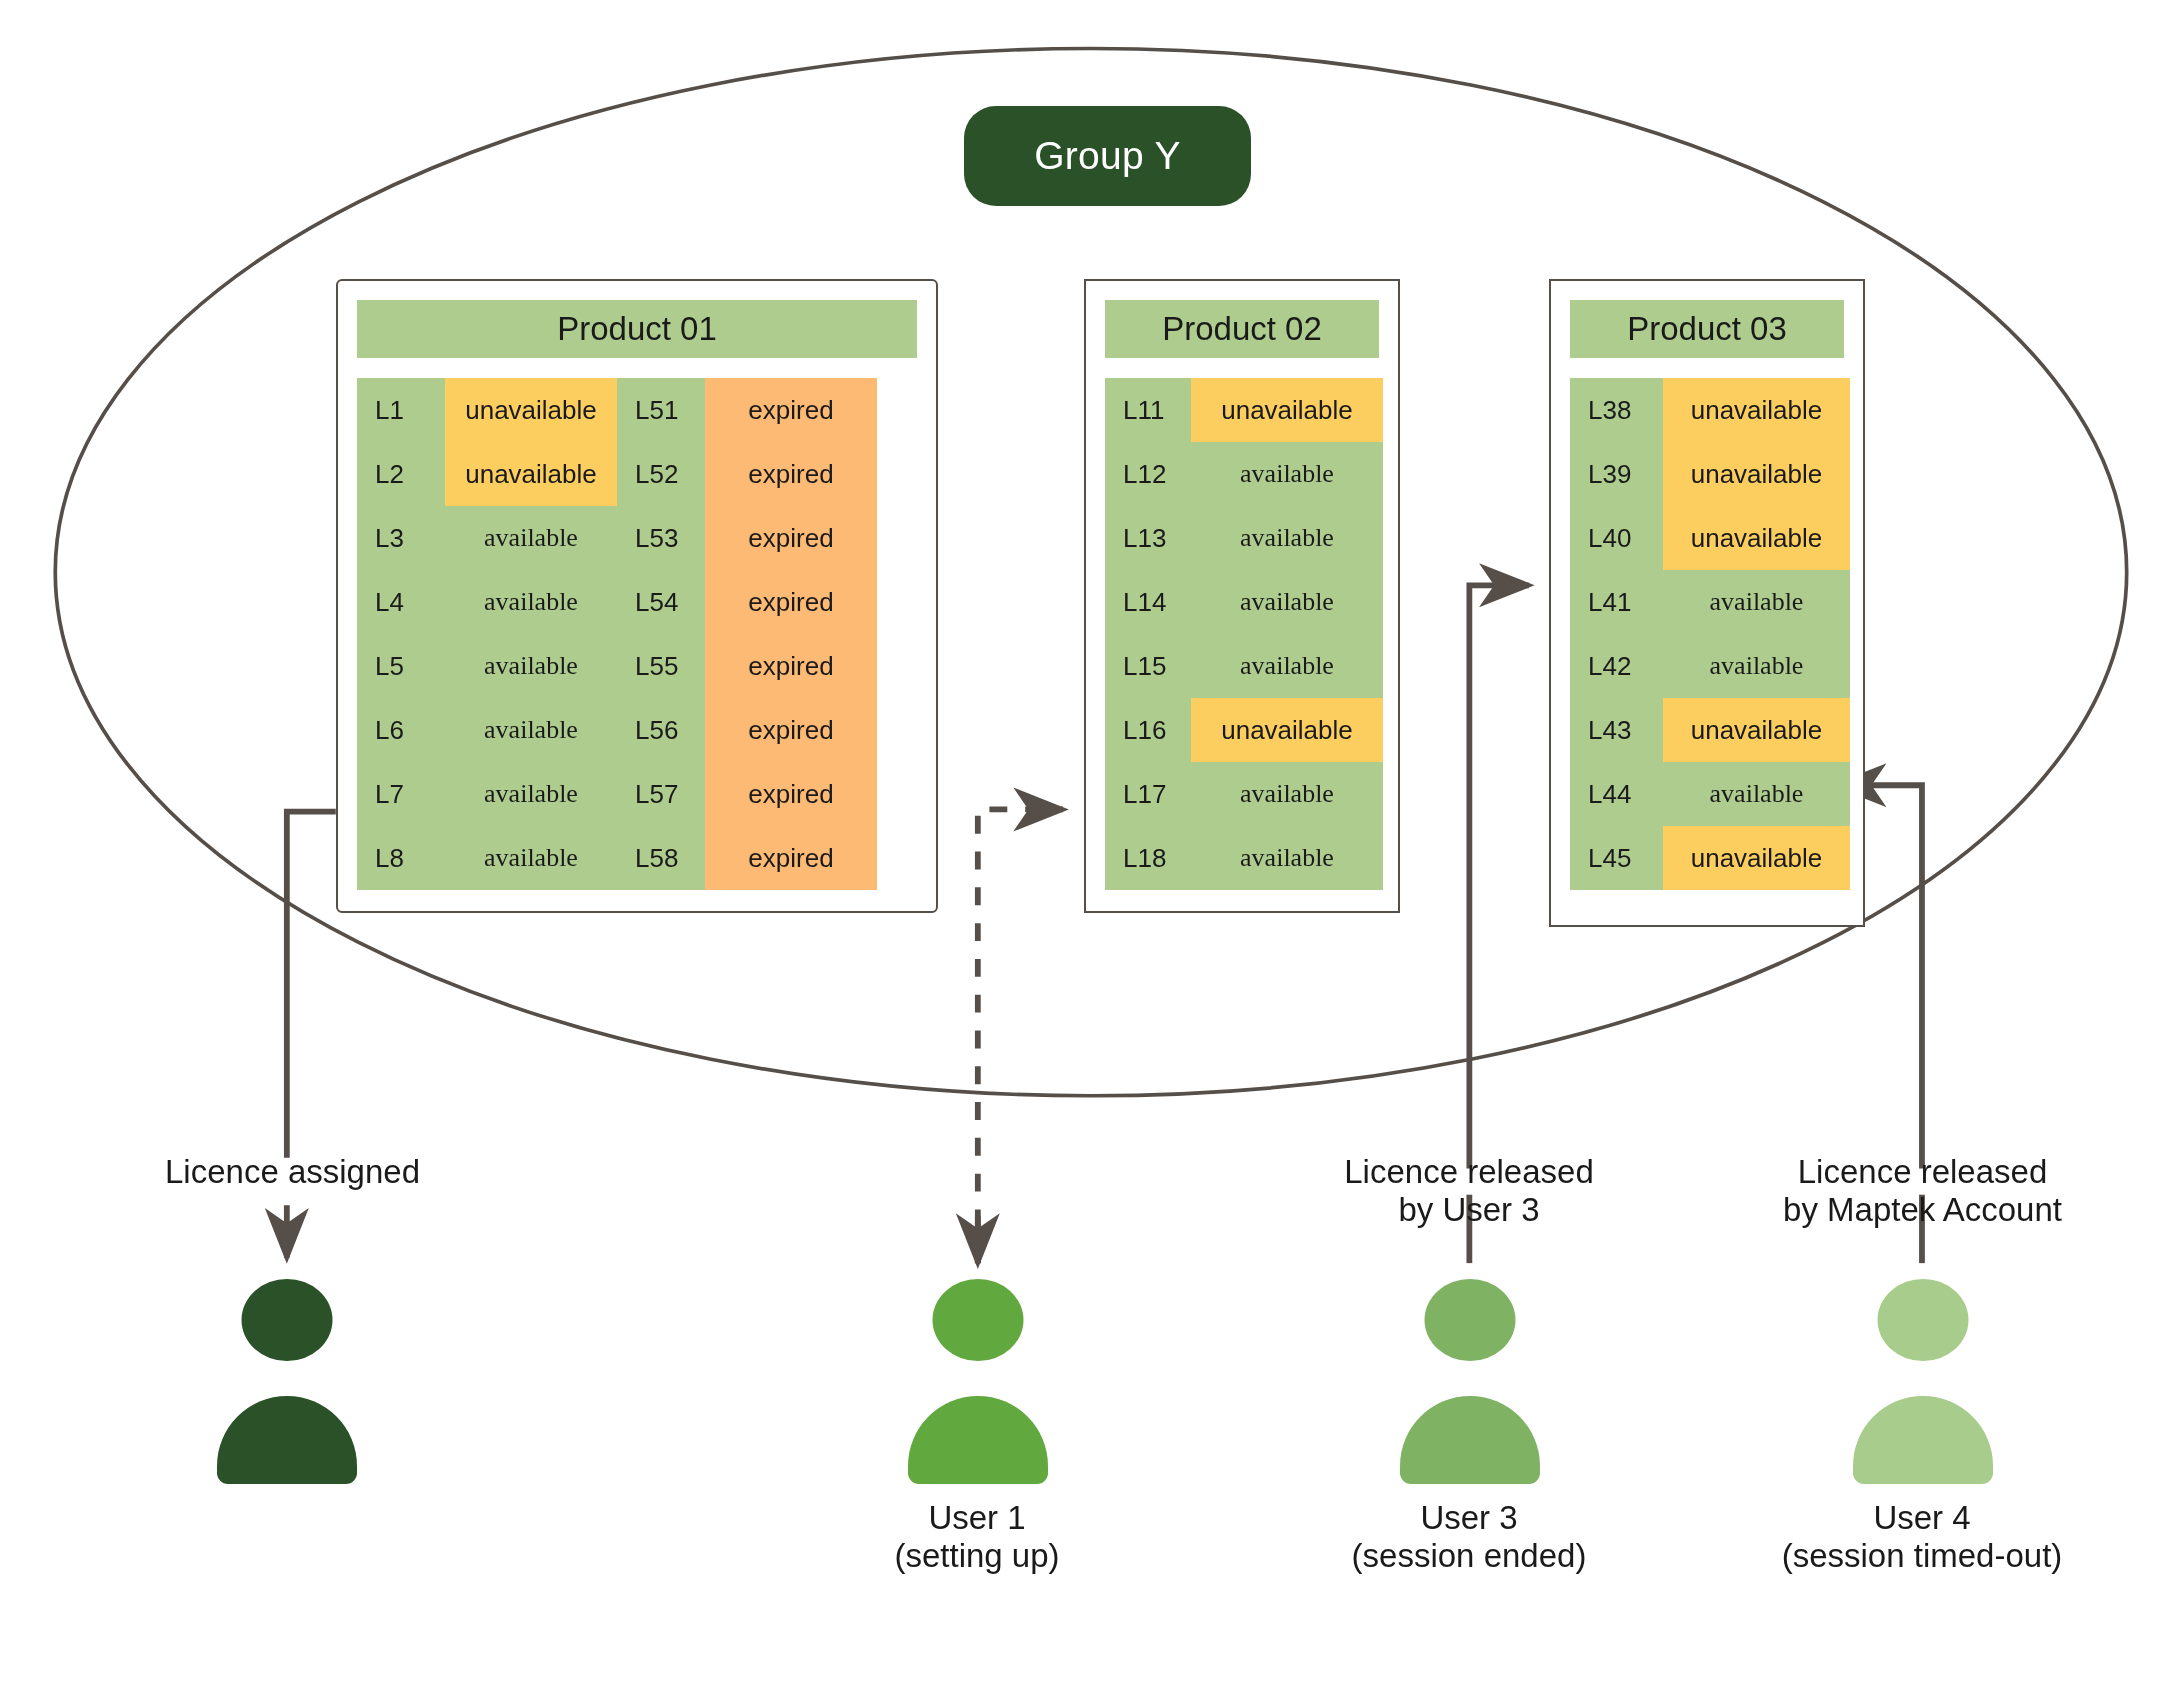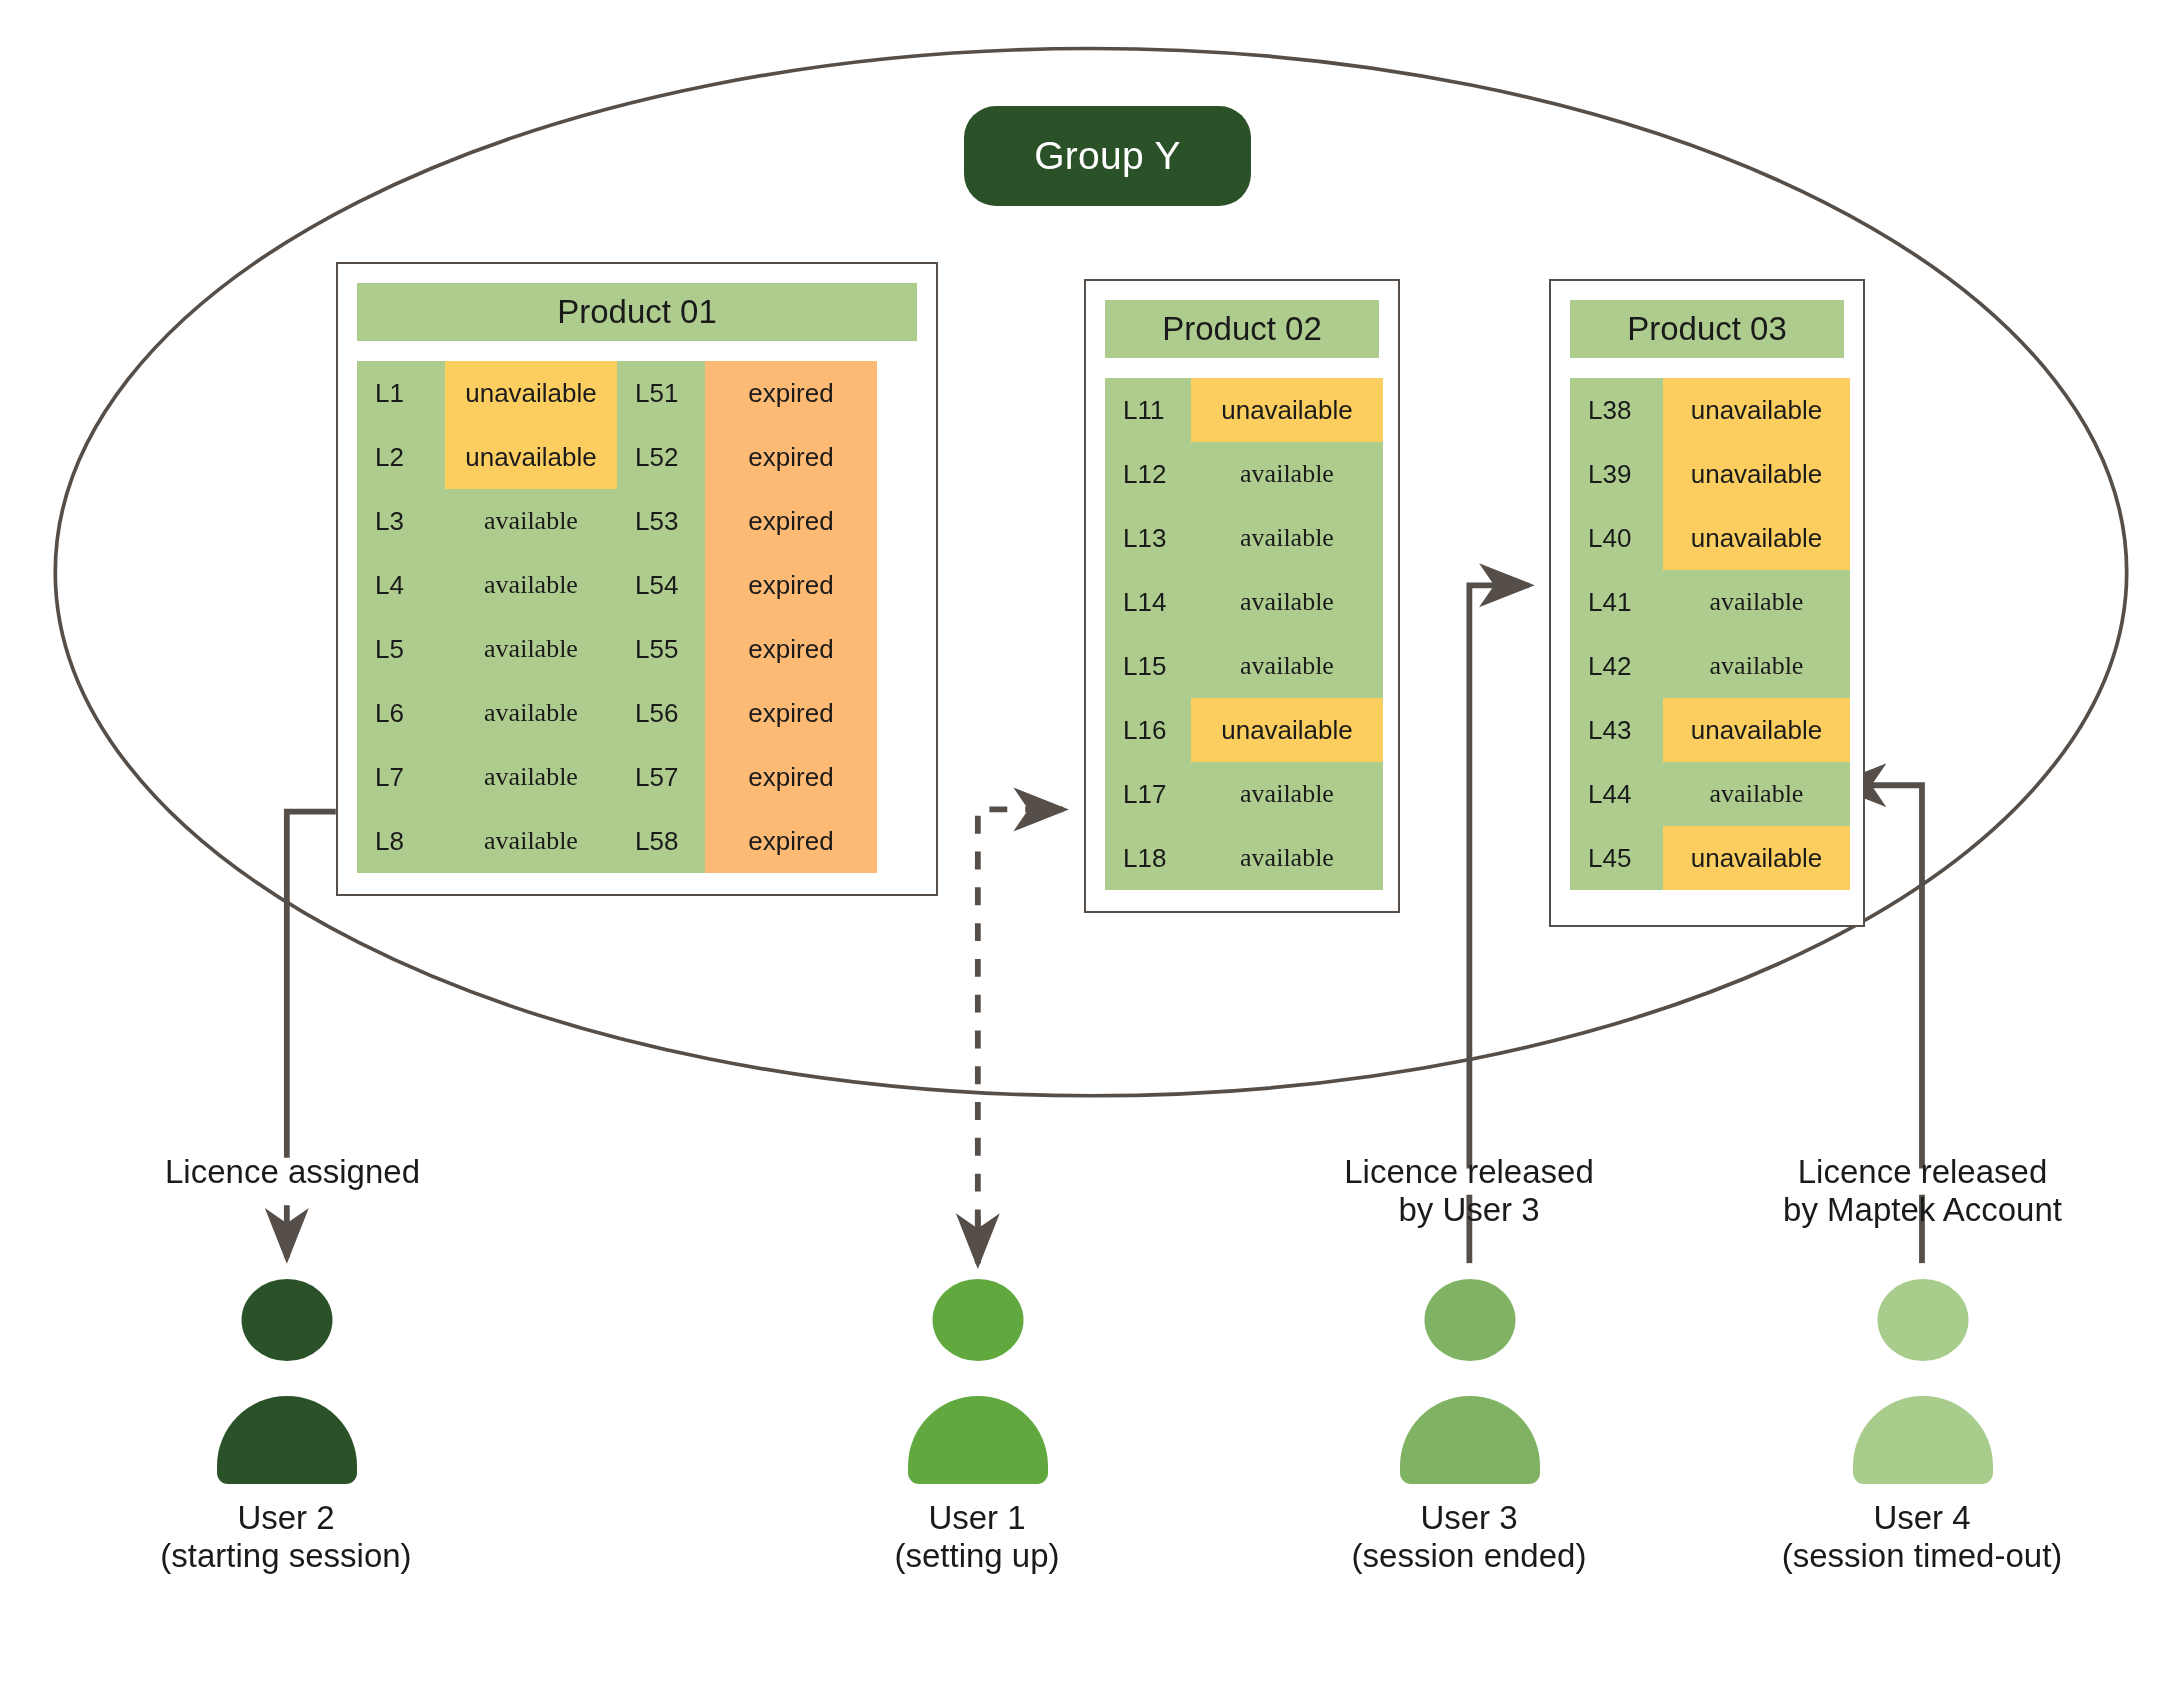--- a/index.html
+++ b/index.html
@@ -93,21 +93,21 @@
     align-items: center;
     justify-content: center;
     font-size: 26px;
     box-sizing: border-box;
   }
   .state-available { background: #AECC8E; font-family: Liberation Serif, serif; }
   .state-unavailable { background: #FBCE5F; }
   .state-expired { background: #fdba74; }
 
   
-  #panel-product-01 { left: 336px; top: 262px; width: 602px; height: 634px; }
+  #panel-product-01 { left: 336px; top: 279px; width: 602px; height: 634px; border-radius: 6px; }
   #panel-product-01 .lic-id    { width: 88px; }
   #panel-product-01 .lic-state { width: 172px; }
 
   
   #panel-product-02 { left: 1084px; top: 279px; width: 316px; height: 634px; }
   #panel-product-02 .lic-id    { width: 86px; }
   #panel-product-02 .lic-state { width: 192px; }
 
   
   #panel-product-03 { left: 1549px; top: 279px; width: 316px; height: 648px; }
@@ -352,22 +352,20 @@
   <div class="flow-label" style="left:1305px; top:1153px; width:328px;">Licence released
 by User 3</div>
   <div class="flow-label" style="left:1732px; top:1153px; width:381px;">Licence released
 by Maptek Account</div>
 
   <div class="user-figure" style="left:205px; top:1279px; width:163px;">
     <div class="user-icon">
       <div class="user-head" style="background: rgb(43, 81, 40);"></div>
       <div class="user-body" style="background: rgb(43, 81, 40);"></div>
     </div>
-    <div class="user-caption" style="width:368px; margin-left:-103px;">User 2
-(starting session)</div>
   </div>
 
   <div class="user-figure" style="left:896px; top:1279px; width:163px;">
     <div class="user-icon">
       <div class="user-head" style="background: rgb(97, 168, 62);"></div>
       <div class="user-body" style="background: rgb(97, 168, 62);"></div>
     </div>
     <div class="user-caption" style="width:368px; margin-left:-103px;">User 1
 (setting up)</div>
   </div>

